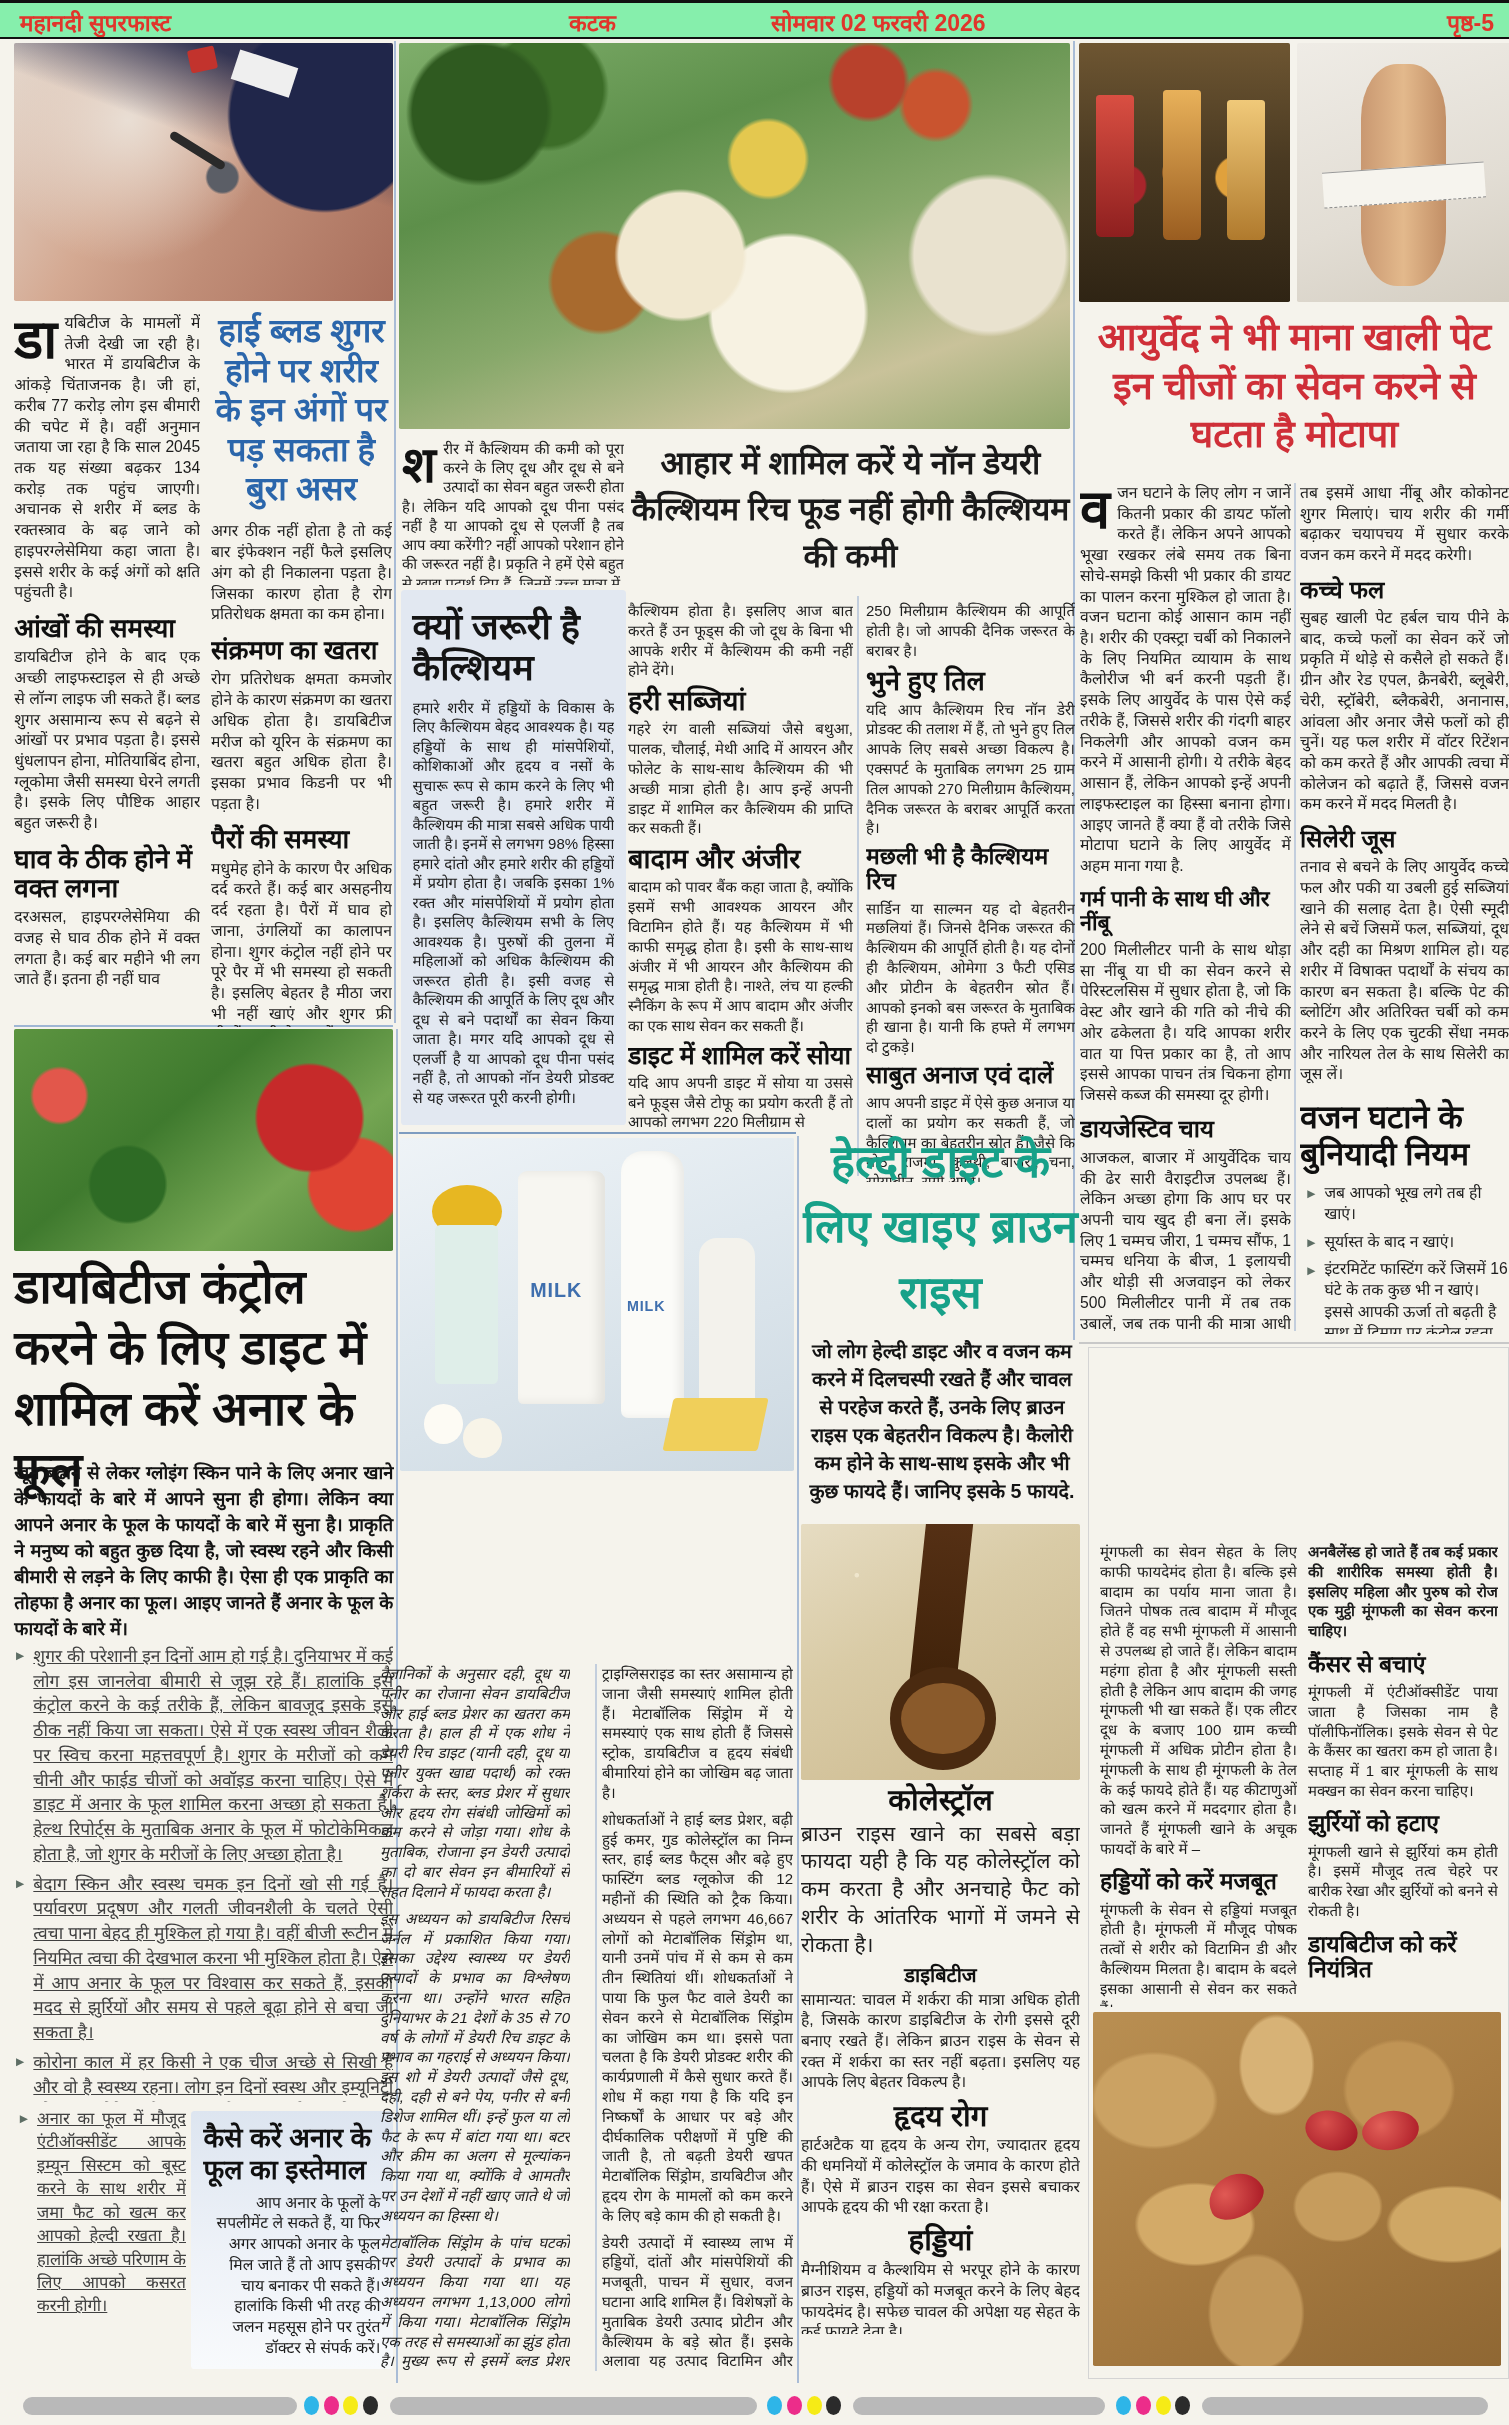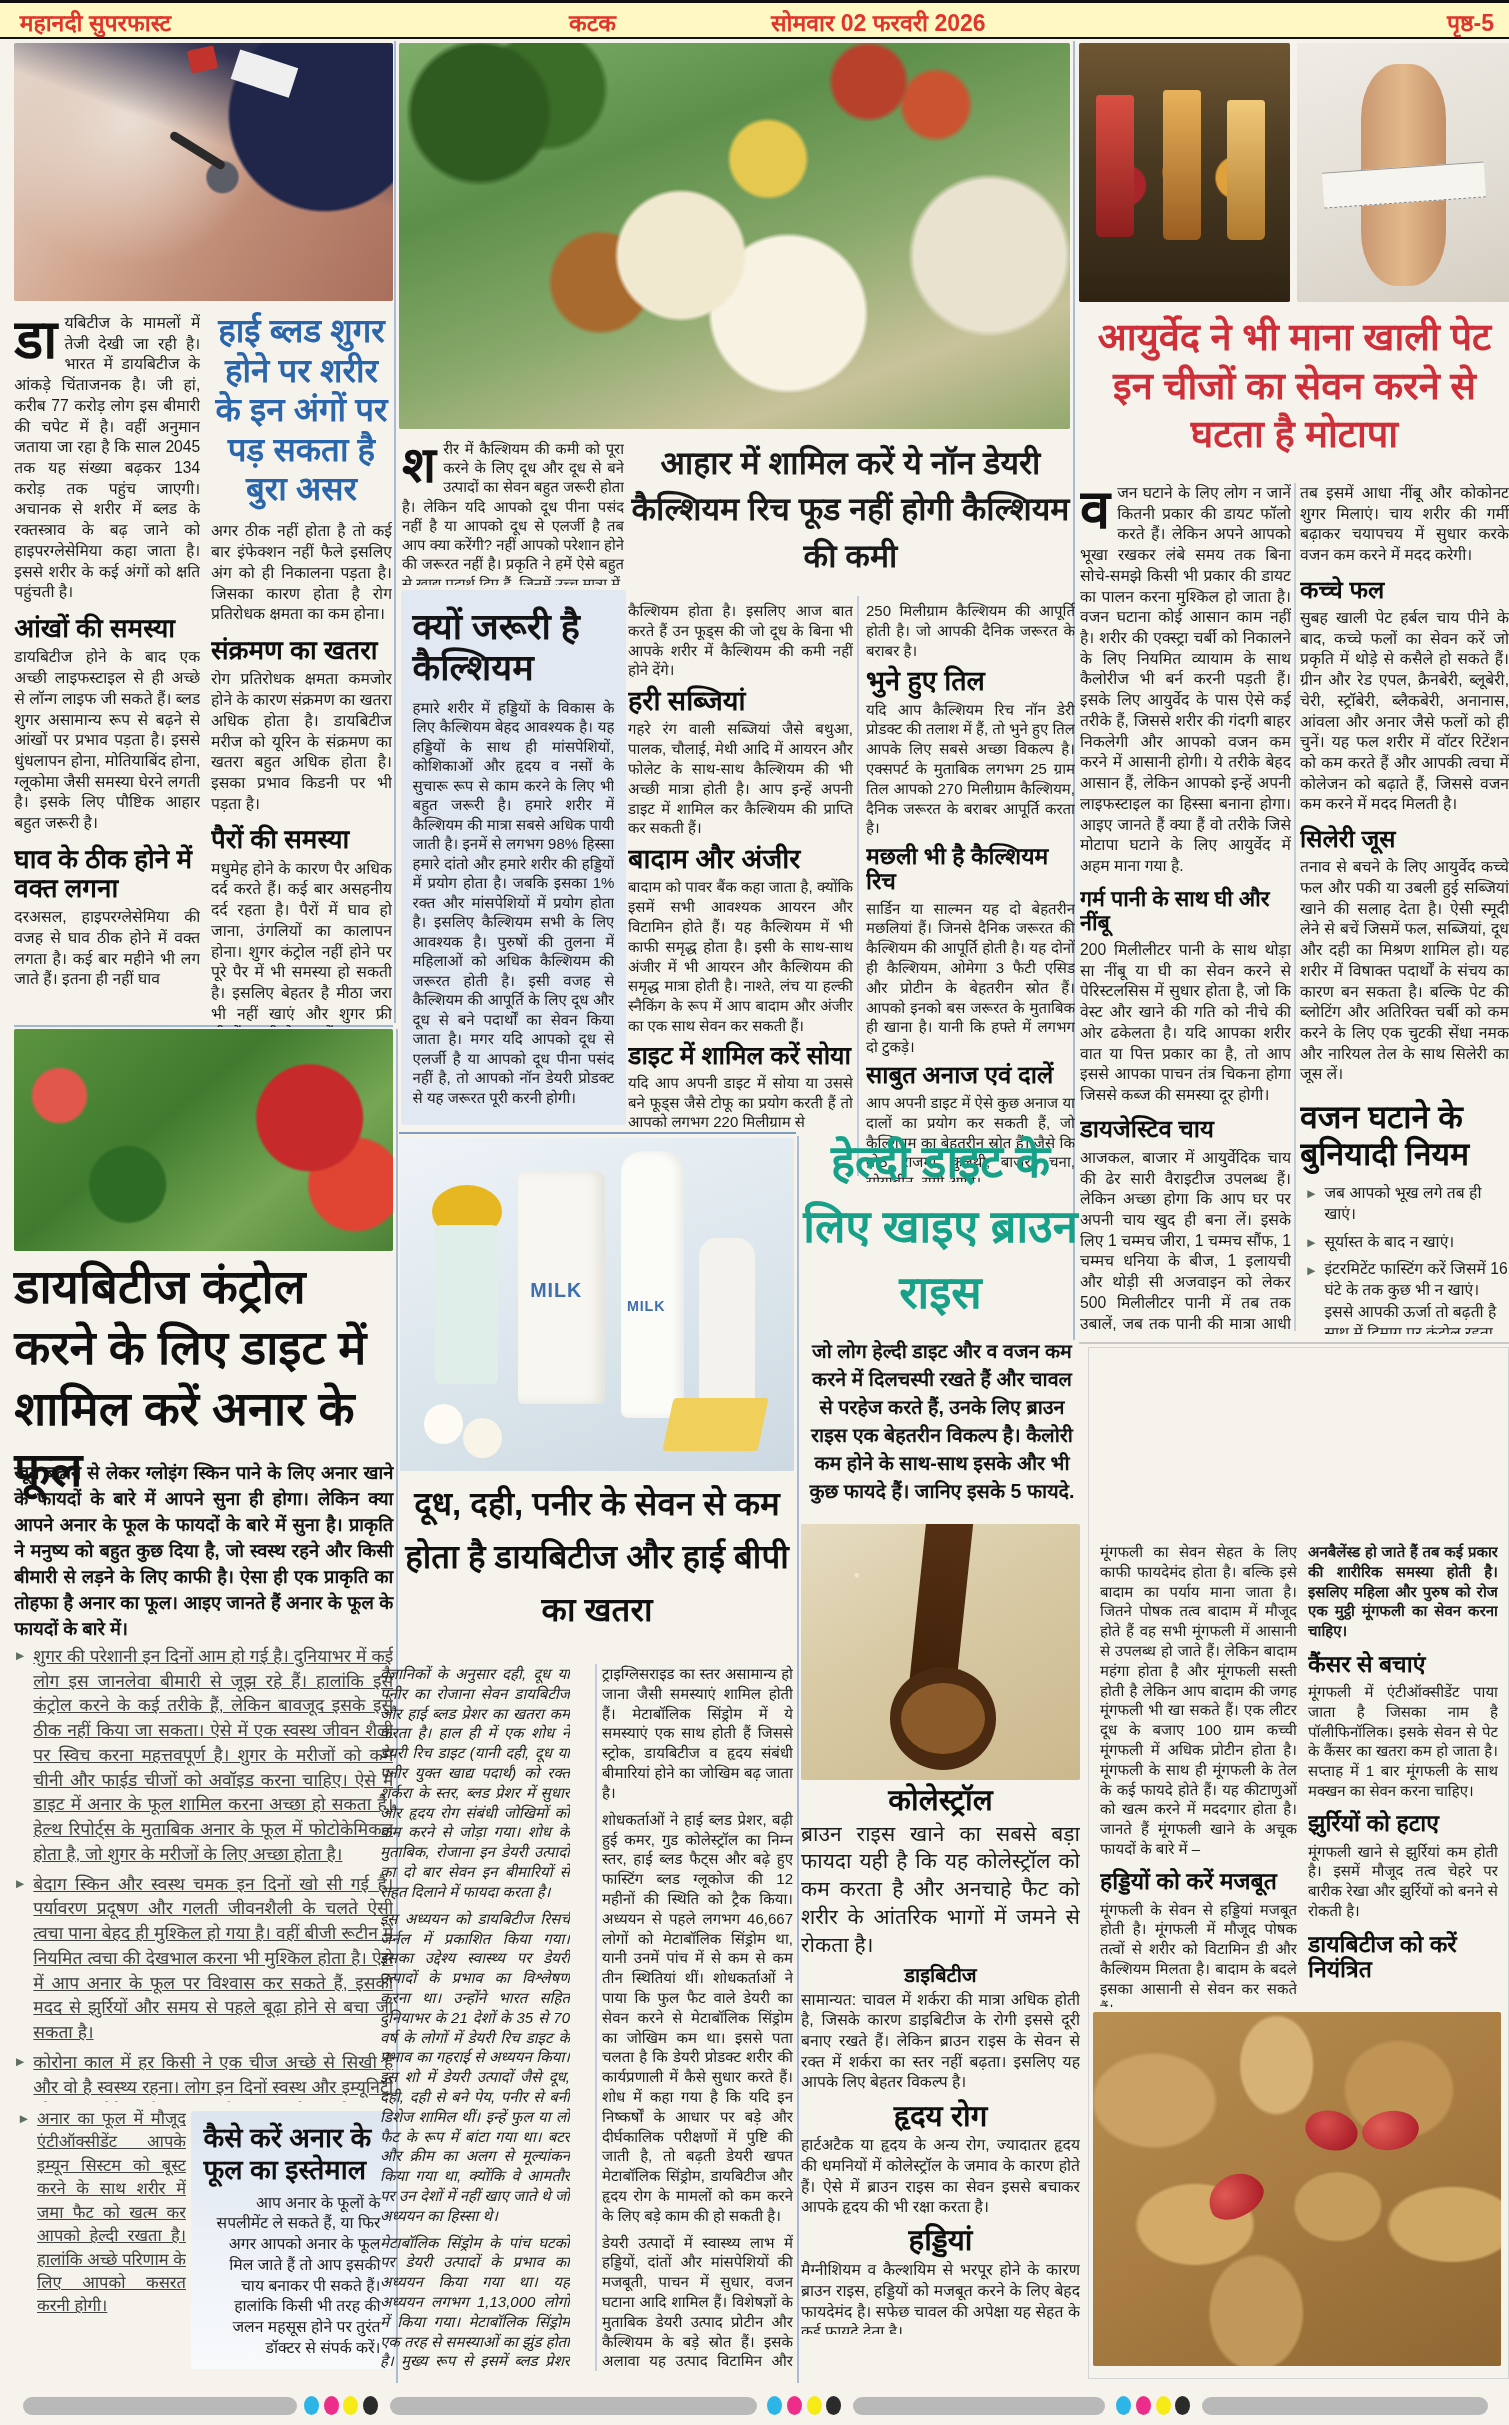--- a/index.html
+++ b/index.html
@@ -7,21 +7,21 @@
   #page{position:relative;width:1510px;height:2426px;background:#f5f3ec;overflow:hidden;}
   .abs{position:absolute;}
   .photo{position:absolute;overflow:hidden;border-radius:1.8px;}
   .body-text{font-size:15px;line-height:1.32;text-align:justify;color:#1c1c1c;overflow:hidden;}
   .col{position:absolute;overflow:hidden;}
   .sec-head{font-weight:bold;font-size:22.4px;line-height:1.12;margin:10.7px 0 4.5px;color:#0f0f0f;}
   .sec-head.center{text-align:center;}
   .dropcap{float:left;font-weight:bold;font-size:54px;line-height:.8;margin:5.4px 7.2px 0 0;color:#111;}
   .vline{position:absolute;background:#a9bcd6;width:1.8px;}
   .hline{position:absolute;background:#7e9cc0;height:1.8px;}
-  .masthead{position:absolute;left:0;top:0;width:1510px;height:39px;background:#fef9c3;}
+  .masthead{position:absolute;left:0;top:0;width:1510px;height:39px;background:#86efac;}
   .masthead .bar-top{position:absolute;left:0;top:0;width:100%;height:2.7px;background:#111;}
   .masthead .bar-bot{position:absolute;left:0;bottom:0;width:100%;height:1.8px;background:#111;}
   .masthead span{position:absolute;top:6.3px;font-weight:bold;font-size:23px;color:#e0352b;white-space:nowrap;}
   .hl-blue{color:#2b66ab;font-weight:bold;font-size:33px;line-height:1.2;text-align:center;}
   .hl-red{color:#cf2f38;font-weight:bold;font-size:38px;line-height:1.28;text-align:center;}
   .hl-black-big{color:#101010;font-weight:bold;font-size:47px;line-height:1.3;text-align:left;}
   .hl-black-mid{color:#101010;font-weight:bold;font-size:33px;line-height:1.6;text-align:center;}
   .hl-teal{color:#17a189;font-weight:bold;font-size:45px;line-height:1.45;text-align:center;}
   .hl-d{color:#1a1a1a;font-weight:bold;font-size:32px;line-height:1.45;text-align:center;}
   .intro-bold{font-weight:bold;font-size:18.3px;line-height:1.42;text-align:justify;color:#141414;}
@@ -231,21 +231,20 @@
       <span class="milk-word" style="left:14%;top:46%;font-size:19.7px;">MILK</span>
     </div>
     <div style="position:absolute;left:56%;top:4%;width:16%;height:80%;background:#fbfbf8;border-radius:21.5px 21.5px 7.2px 7.2px;box-shadow:inset -5.4px 0 9px rgba(0,0,0,.07);">
       <span class="milk-word" style="left:10%;top:55%;font-size:14.3px;">MILK</span>
     </div>
     <div style="position:absolute;left:76%;top:30%;width:14%;height:52%;background:#f3f2ec;border-radius:18px 18px 5.4px 5.4px;"></div>
     <div style="position:absolute;left:68%;top:78%;width:24%;height:16%;background:#f0cf5a;border-radius:3.6px;transform:skewX(-12deg);"></div>
     <div style="position:absolute;left:6%;top:80%;width:10%;height:12%;background:#fdfbf4;border-radius:50%;"></div>
     <div style="position:absolute;left:16%;top:84%;width:10%;height:12%;background:#f8f4e8;border-radius:50%;"></div>
   </div>
-  <h1 class="hl-black-mid abs" style="left:400px;top:1478px;width:394px;margin:0;">दूध, दही, पनीर के सेवन से कम होता है डायबिटीज और हाई बीपी का खतरा</h1>
   <div class="col" style="left:380px;top:1664px;width:190px;height:708px;font-style:italic;">
     <p class="body-text" style="margin:0 0 7.2px;">वैज्ञानिकों के अनुसार दही, दूध या पनीर का रोजाना सेवन डायबिटीज और हाई ब्लड प्रेशर का खतरा कम करता है। हाल ही में एक शोध ने डेयरी रिच डाइट (यानी दही, दूध या पनीर युक्त खाद्य पदार्थ) को रक्त शर्करा के स्तर, ब्लड प्रेशर में सुधार और हृदय रोग संबंधी जोखिमों को कम करने से जोड़ा गया। शोध के मुताबिक, रोजाना इन डेयरी उत्पादों का दो बार सेवन इन बीमारियों से राहत दिलाने में फायदा करता है।</p>
     <p class="body-text" style="margin:0 0 7.2px;">इस अध्ययन को डायबिटीज रिसर्च जर्नल में प्रकाशित किया गया। इसका उद्देश्य स्वास्थ्य पर डेयरी उत्पादों के प्रभाव का विश्लेषण करना था। उन्होंने भारत सहित दुनियाभर के 21 देशों के 35 से 70 वर्ष के लोगों में डेयरी रिच डाइट के प्रभाव का गहराई से अध्ययन किया। इस शो में डेयरी उत्पादों जैसे दूध, दही, दही से बने पेय, पनीर से बनी डिशेज शामिल थीं। इन्हें फुल या लो फैट के रूप में बांटा गया था। बटर और क्रीम का अलग से मूल्यांकन किया गया था, क्योंकि वे आमतौर पर उन देशों में नहीं खाए जाते थे जो अध्ययन का हिस्सा थे।</p>
     <p class="body-text" style="margin:0;">मेटाबॉलिक सिंड्रोम के पांच घटकों पर डेयरी उत्पादों के प्रभाव का अध्ययन किया गया था। यह अध्ययन लगभग 1,13,000 लोगों में किया गया। मेटाबॉलिक सिंड्रोम एक तरह से समस्याओं का झुंड होता है। मुख्य रूप से इसमें ब्लड प्रेशर बढ़ना, ब्लड शुगर बढ़ जाना, कमर के आसपास चर्बी बढ़ जाना और कोलेस्ट्रॉल व</p>
   </div>
   <div class="col" style="left:602px;top:1664px;width:191px;height:708px;">
     <p class="body-text" style="margin:0 0 7.2px;">ट्राइग्लिसराइड का स्तर असामान्य हो जाना जैसी समस्याएं शामिल होती हैं। मेटाबॉलिक सिंड्रोम में ये समस्याएं एक साथ होती हैं जिससे स्ट्रोक, डायबिटीज व हृदय संबंधी बीमारियां होने का जोखिम बढ़ जाता है।</p>
     <p class="body-text" style="margin:0 0 7.2px;">शोधकर्ताओं ने हाई ब्लड प्रेशर, बढ़ी हुई कमर, गुड कोलेस्ट्रॉल का निम्न स्तर, हाई ब्लड फैट्स और बढ़े हुए फास्टिंग ब्लड ग्लूकोज की 12 महीनों की स्थिति को ट्रैक किया। अध्ययन से पहले लगभग 46,667 लोगों को मेटाबॉलिक सिंड्रोम था, यानी उनमें पांच में से कम से कम तीन स्थितियां थीं। शोधकर्ताओं ने पाया कि फुल फैट वाले डेयरी का सेवन करने से मेटाबॉलिक सिंड्रोम का जोखिम कम था। इससे पता चलता है कि डेयरी प्रोडक्ट शरीर की कार्यप्रणाली में कैसे सुधार करते हैं। शोध में कहा गया है कि यदि इन निष्कर्षों के आधार पर बड़े और दीर्घकालिक परीक्षणों में पुष्टि की जाती है, तो बढ़ती डेयरी खपत मेटाबॉलिक सिंड्रोम, डायबिटीज और हृदय रोग के मामलों को कम करने के लिए बड़े काम की हो सकती है।</p>
     <p class="body-text" style="margin:0;">डेयरी उत्पादों में स्वास्थ्य लाभ में हड्डियों, दांतों और मांसपेशियों की मजबूती, पाचन में सुधार, वजन घटाना आदि शामिल हैं। विशेषज्ञों के मुताबिक डेयरी उत्पाद प्रोटीन और कैल्शियम के बड़े स्रोत हैं। इसके अलावा यह उत्पाद विटामिन और मिनरल्स के भी बड़े संयोजक होते हैं। डेयरी उत्पाद मुख्य रूप से पशुओं के दूध से निर्मित खाद्य या पेय पदार्थ होते हैं। मुख्य रूप से जिन पशुओं के दूध का प्रयोग इन उत्पादों को बनाने के लिए किया जाता है उनमें गाय, भैंस, बकरी, भेड, याक और ऊंट शामिल हैं।</p>
   </div>

